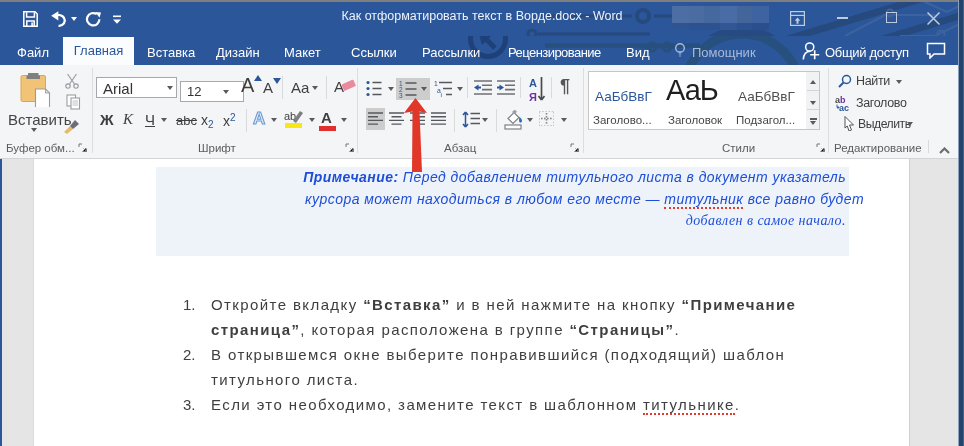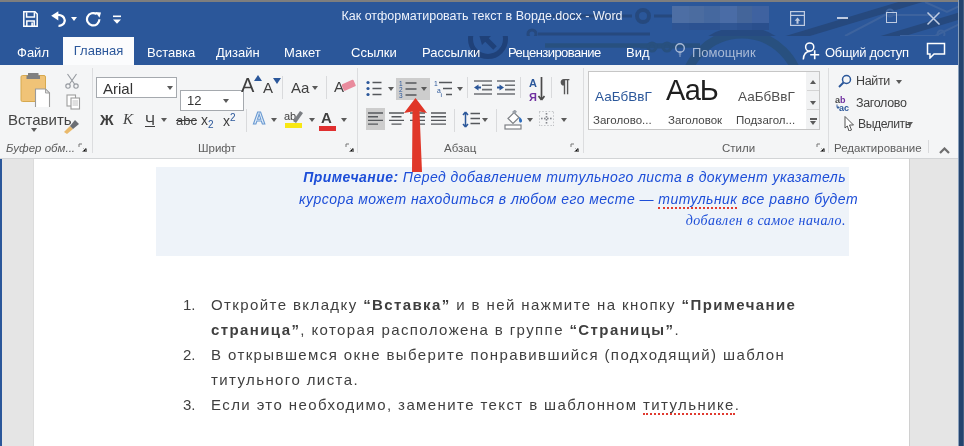--- a/index.html
+++ b/index.html
@@ -174,31 +174,31 @@
       <rect x="1" y="1" width="8.5" height="11" fill="#fff" stroke="#9d9d9d" stroke-width="1.1"></rect>
       <rect x="5" y="4" width="8.5" height="11" fill="#fff" stroke="#9d9d9d" stroke-width="1.1"></rect>
       <g stroke="#b9b9b9" stroke-width="0.9">
           <path d="M6.5 7 H12 M6.5 9 H12 M6.5 11 H12"></path>
         </g>
     </svg>
     <svg class="abs" style="left:62px;top:52px;" width="19" height="17" viewBox="0 0 19 17">
       <path d="M2 15 L8 9 L11 12 L5 17 Z" fill="#e9b96b"></path>
       <path d="M8 9 L13 3 L17 7 L11 12 Z" fill="#6b6e74"></path>
     </svg>
-    <div class="glabel" style="left:6px;font-style:italic;">Буфер обм...</div>
+    <div class="glabel" style="left:6px;">Буфер обм...</div>
     <svg class="launch" style="left:78px;top:78px;" viewBox="0 0 10 10">
       <path d="M1 1 V4 M1 1 H4 M8 5 V8.5 H4.5 M5.5 5.5 L8.5 8.5 M8.5 8.5 V6 M8.5 8.5 H6" stroke="#777" stroke-width="1"></path>
     </svg>
     <div class="vsep" style="left:92px;"></div>
 
     <div class="combo" style="left:96px;top:12px;width:79px;height:19px;">
       <div class="abs" style="left:6px;top:2px;font-size:15px;color:#333;">Arial</div>
       <div class="dd" style="left:70px;top:8px;"></div>
     </div>
-    <div class="combo" style="left:180px;top:25px;width:54px;height:19px;padding-left:8px;">
+    <div class="combo" style="left:180px;top:16px;width:54px;height:19px;padding-left:8px;">
       <div class="abs" style="left:6px;top:2px;font-size:13px;color:#333;">12</div>
       <div class="dd" style="left:42px;top:8px;"></div>
     </div>
     <div class="abs" style="left:241px;top:9px;font-size:20px;color:#3f3f3f;">А<span style="position:absolute;left:13px;top:1px;width:0;height:0;border-left:4.5px solid transparent;border-right:4.5px solid transparent;border-bottom:6px solid #2b579a;"></span></div>
     <div class="abs" style="left:263px;top:14px;font-size:15px;color:#3f3f3f;">А<span style="position:absolute;left:10px;top:-1px;width:0;height:0;border-left:4.5px solid transparent;border-right:4.5px solid transparent;border-top:6px solid #2b579a;"></span></div>
     <div class="ssep" style="left:282px;top:11px;height:23px;"></div>
     <div class="abs" style="left:291px;top:14px;font-size:15px;color:#3f3f3f;">Aa</div>
     <div class="dd" style="left:312px;top:21px;"></div>
     <div class="ssep" style="left:326px;top:11px;height:23px;"></div>
     <div class="abs" style="left:334px;top:13px;font-size:15px;color:#3f3f3f;">A</div>
@@ -386,21 +386,21 @@
       <path d="M1 6 L5.5 1.5 L10 6" fill="none" stroke="#6e6e6e" stroke-width="2.2"></path>
     </svg>
   </div>
   <div id="docarea"></div>
   <div id="dleftline"></div>
   <div id="page"></div>
   <div id="rtrack"></div>
   <div id="note"></div>
   <div id="doctext">
     <div class="notetext" style="top:169px;right:118px;"><b>Примечание:</b> Перед добавлением титульного листа в документ указатель</div>
-    <div class="notetext" style="top:191px;right:106px;margin-left:36px;">курсора может находиться в любом его месте — <span class="wavy">титульник</span> все равно будет</div>
+    <div class="notetext" style="top:191px;right:100px;margin-left:36px;">курсора может находиться в любом его месте — <span class="wavy">титульник</span> все равно будет</div>
     <div class="notetext" style="top:213px;right:118px;font-family:Liberation Serif, serif;">добавлен в самое начало.</div>
     <div class="listline num" style="left:183px;top:296px;">1.</div>
     <div class="listline" style="left:211px;top:296px;">Откройте вкладку <b>“Вставка”</b> и в ней нажмите на кнопку <b>“Примечание</b></div>
     <div class="listline" style="left:211px;top:321px;"><b>страница”</b>, которая расположена в группе <b>“Страницы”</b>.</div>
     <div class="listline num" style="left:183px;top:346px;">2.</div>
     <div class="listline" style="left:211px;top:346px;">В открывшемся окне выберите понравившийся (подходящий) шаблон</div>
     <div class="listline" style="left:211px;top:371px;">титульного листа.</div>
     <div class="listline num" style="left:183px;top:396px;">3.</div>
     <div class="listline" style="left:211px;top:396px;">Если это необходимо, замените текст в шаблонном <span class="wavy">титульнике</span>.</div>
   </div>

